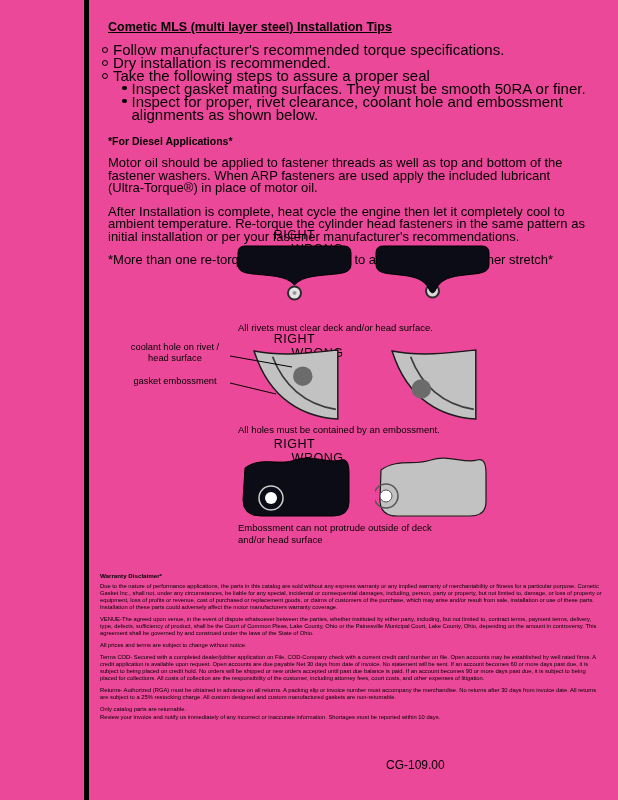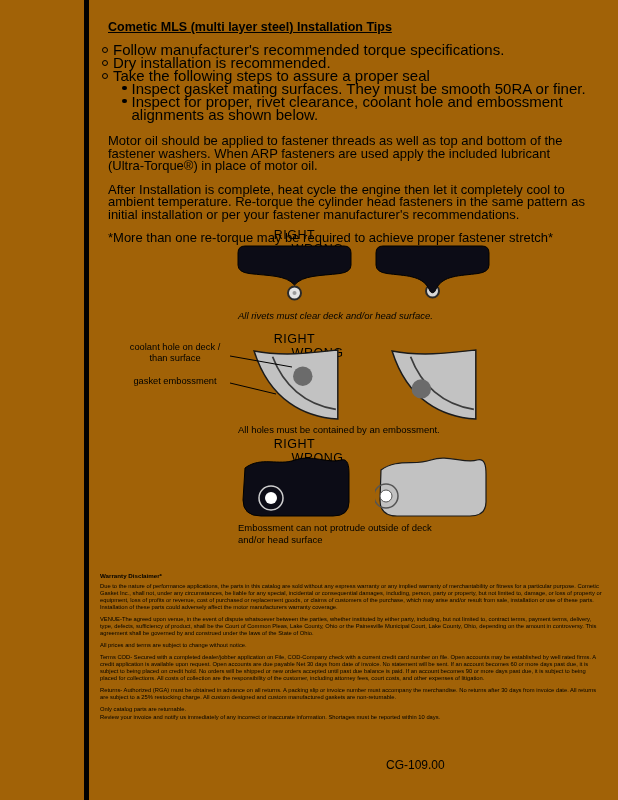--- a/index.html
+++ b/index.html
@@ -1,17 +1,17 @@
 <!DOCTYPE html>
 <html><head>
 <meta charset="utf-8">
 <style>
   html,body{margin:0;padding:0;background:#ffffff;}
   .page{
-    position:relative;width:618px;height:800px;background:#a16207;overflow:hidden;
+    position:relative;width:618px;height:800px;background:#ec4899;overflow:hidden;
     font-family:"Liberation Sans", sans-serif;color:#000;
   }
   .left-rule{position:absolute;left:84px;top:0;width:5px;height:800px;background:#000;}
   .content{position:absolute;left:108px;top:20px;width:500px;}
   .title{font-size:12.5px;font-weight:bold;text-decoration:underline;margin:0 0 9px 0;}
   .tips{margin:0 0 14px 0;}
   .tip{display:flex;align-items:flex-start;font-size:15px;line-height:13px;margin-left:-6px;}
   .tip.sub{margin-left:14px;}
   .ob{flex:0 0 auto;width:4px;height:4px;border:1px solid #000;border-radius:50%;margin:3.5px 5px 0 0;}
   .fb{flex:0 0 auto;width:4.5px;height:4.5px;background:#000;border-radius:50%;margin:3.5px 5px 0 0;}
@@ -57,20 +57,21 @@
       <div class="tip sub">
         <span class="fb"></span>
         <span>Inspect gasket mating surfaces.  They must be smooth 50RA or finer.</span>
       </div>
       <div class="tip sub">
         <span class="fb"></span>
         <span>Inspect for proper, rivet clearance, coolant hole and embossment alignments as shown below.</span>
       </div>
     </div>
 
+    <h2 class="diesel-h">*For Diesel Applications*</h2>
     <p class="para">Motor oil should be applied to fastener threads as well as top and bottom of the fastener washers. When ARP fasteners are used apply the included lubricant (Ultra-Torque®) in place of motor oil.</p>
     <p class="para">After Installation is complete, heat cycle the engine then let it completely cool to ambient temperature. Re-torque the cylinder head fasteners in the same pattern as initial installation or per your fastener manufacturer's recommendations.</p>
     <p class="para">*More than one re-torque may be required to achieve proper fastener stretch*</p>
   </div>
 
   <div class="diagrams">
 
     <div class="lblrow" style="top:2px;">
       <div class="lbl">RIGHT</div>
       <div class="lbl w">WRONG</div>
@@ -82,21 +83,21 @@
         <path d="M8,1 H107 Q114,1 114,8 V20 Q114,27 103,28.5 C83,31 66,30 57.5,40 C49,30 32,31 12,28.5 Q1,27 1,20 V8 Q1,1 8,1 Z" stroke="#000" stroke-width="1" fill="#0c0c16"></path>
       </svg>
     </div>
     <div class="dbox" style="top:19px;left:138px;width:115px;height:58px;">
       <svg viewBox="0 0 115 58">
         <circle cx="57.5" cy="46" r="6.5" fill="#d8d8d8" stroke="#2a2a2a" stroke-width="2"></circle>
         <circle cx="57.5" cy="46" r="2" fill="#888"></circle>
         <path d="M8,1 H107 Q114,1 114,8 V20 Q114,27 103,28.5 C85,31 68,30 61,44 C59.5,49 55.5,49 54,44 C47,30 30,31 12,28.5 Q1,27 1,20 V8 Q1,1 8,1 Z" stroke="#000" stroke-width="1" fill="#0c0c16"></path>
       </svg>
     </div>
-    <div class="cap" style="top:84px;width:253px;font-style:italic;">All rivets must clear deck and/or head surface.</div>
+    <div class="cap" style="top:96px;width:253px;">All rivets must clear deck and/or head surface.</div>
 
     <div class="lblrow" style="top:106px;">
       <div class="lbl">RIGHT</div>
       <div class="lbl w">WRONG</div>
     </div>
     <div class="dbox" style="top:122px;left:11px;width:93px;height:73px;">
       <svg viewBox="0 0 95 75">
         <path d="M6,3 C36,9 66,5 92,2 L92,73 C58,71 22,54 6,3 Z" stroke="#1a1a1a" stroke-width="1.5" fill="#c2c2c2"></path>
         <path d="M25,9 C36,38 58,58 90,63" stroke="#3c3c3c" stroke-width="1.8" fill="none"></path>
         <circle cx="56" cy="29" r="10" fill="#6b6b6b"></circle>
@@ -125,21 +126,21 @@
     <div class="dbox" style="top:226px;left:138px;width:115px;height:70px;">
       <svg viewBox="0 0 115 70">
         <path d="M6,18 C22,6 40,14 56,8 C72,2 90,12 102,8 C110,6 111,14 111,22 L111,50 Q111,64 95,64 L22,64 Q5,64 5,48 Z" stroke="#1a1a1a" stroke-width="1.2" fill="#c2c2c2"></path>
         <circle cx="11" cy="44" r="12" fill="none" stroke="#555" stroke-width="1.5"></circle>
         <circle cx="11" cy="44" r="6" fill="#ffffff" stroke="#555" stroke-width="1"></circle>
       </svg>
     </div>
     <div class="cap" style="top:296px;width:210px;">Embossment can not protrude outside of deck and/or head surface</div>
   </div>
 
-  <div class="callout" style="left:124px;top:342px;width:102px;">coolant hole on deck / than surface</div>
+  <div class="callout" style="left:124px;top:342px;width:102px;">coolant hole on rivet / head surface</div>
   <div class="callout" style="left:124px;top:376px;width:102px;">gasket embossment</div>
   <svg class="callout-lines" viewBox="0 0 70 50">
     <line x1="2" y1="6" x2="64" y2="17" stroke="#000" stroke-width="1"></line>
     <line x1="2" y1="33" x2="48" y2="44" stroke="#000" stroke-width="1"></line>
   </svg>
 
   <div class="disclaimer">
     <div class="disc-h">Warranty Disclaimer*</div>
     <p class="disc-p">Due to the nature of performance applications, the parts in this catalog are sold without any express warranty or any implied warranty of merchantability or fitness for a particular purpose.  Cometic Gasket Inc., shall not, under any circumstances, be liable for any special, incidental or consequential damages, including, person, party or property, but not limited to, damage, or loss of property or equipment, loss of profits or revenue, cost of purchased or replacement goods, or claims of customers of the purchase, which may arise and/or result from sale, installation or use of these parts.  Installation of these parts could adversely affect the motor manufacturers warranty coverage.</p>
     <p class="disc-p">VENUE-The agreed upon venue, in the event of dispute whatsoever between the parties, whether instituted by either party, including, but not limited to, contract terms, payment terms, delivery, type, defects, sufficiency of product, shall be the Court of Common Pleas, Lake County, Ohio or the Painesville Municipal Court, Lake County, Ohio, depending on the amount in controversy. This agreement shall be governed by and construed under the laws of the State of Ohio.</p>

